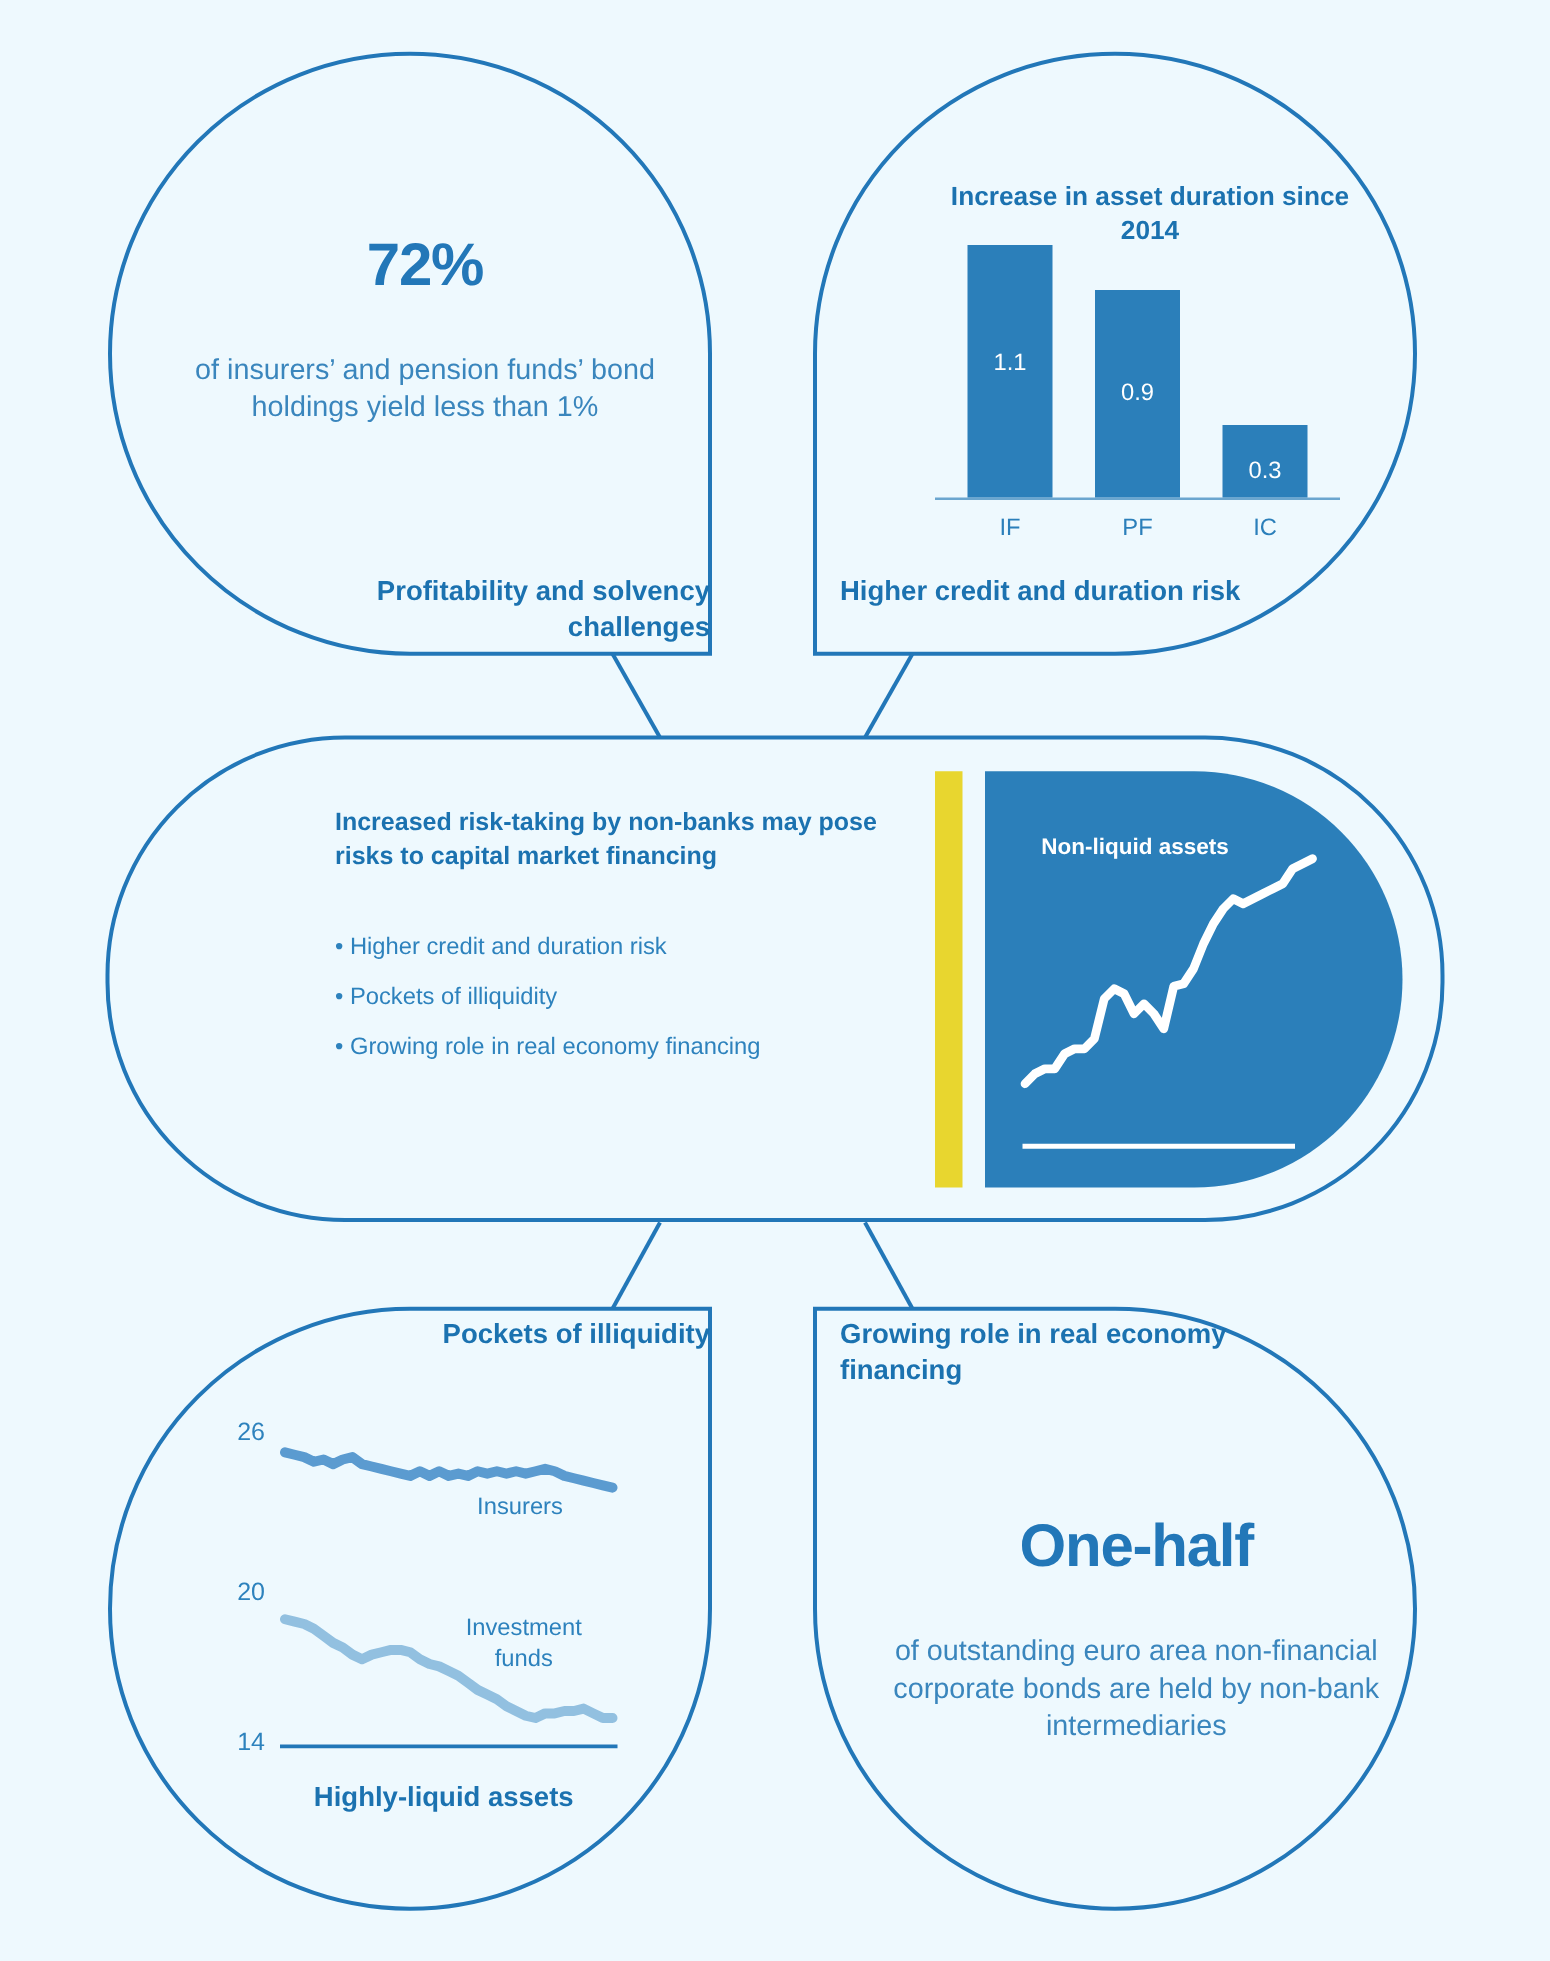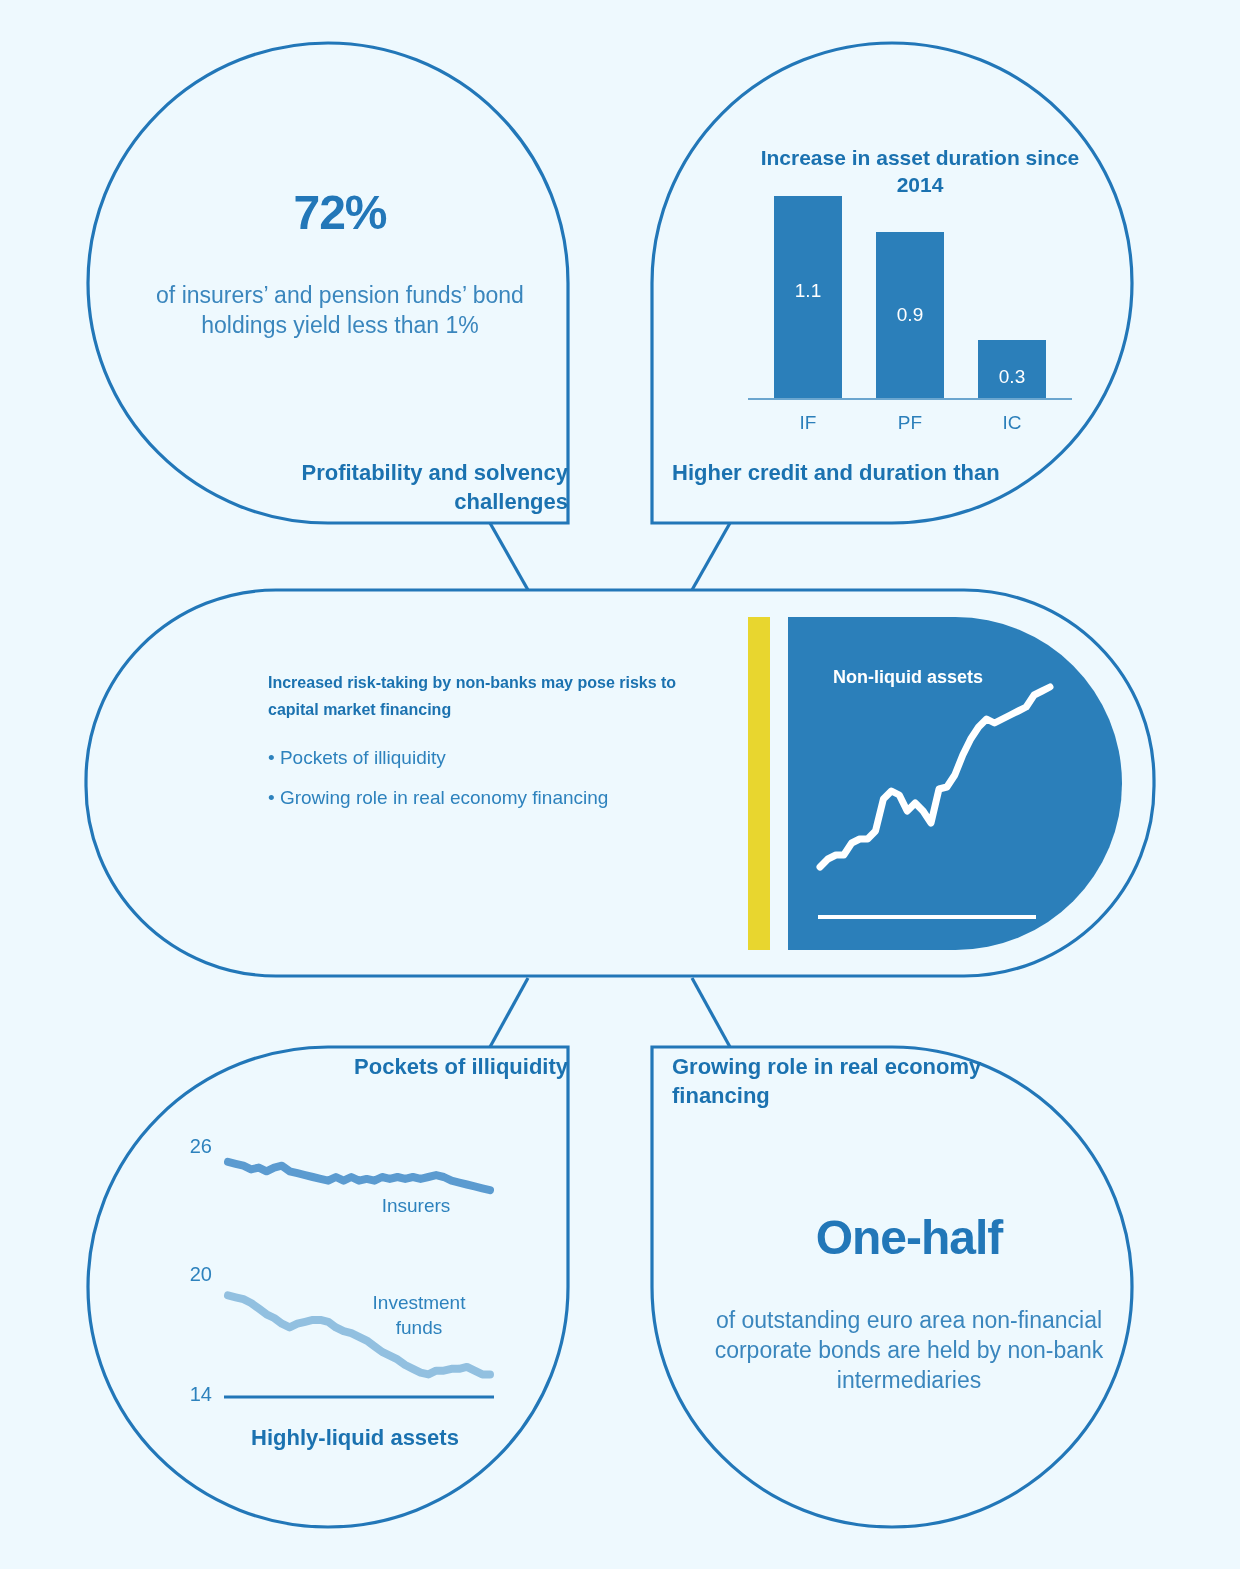--- a/index.html
+++ b/index.html
@@ -107,23 +107,23 @@
     bottom: 36px;
     width: 324px;
     height: 2px;
     background: #6ba6cf;
   }
 
   
   #center-head {
     position: absolute;
     left: 268px;
-    top: 669px;
+    top: 645px;
     width: 450px;
-    font-size: 16px;
+    font-size: 20px;
     font-weight: bold;
     line-height: 27px;
     color: #1b72b0;
   }
   #center-list {
     position: absolute;
     left: 268px;
     top: 738px;
     width: 460px;
   }
@@ -267,24 +267,25 @@
       <div class="bar-cat" style="top:auto;bottom:-36px;">PF</div>
     </div>
 
     <div class="bar-col" style="left:230px;">
       <div class="bar" style="height:58px;"></div>
       <div class="bar-val" style="bottom:10px;">0.3</div>
       <div class="bar-cat" style="top:auto;bottom:-36px;">IC</div>
     </div>
   </div>
 
-  <div class="txt bubble-label" id="tr-label">Higher credit and duration than</div>
+  <div class="txt bubble-label" id="tr-label">Higher credit and duration risk</div>
 
   <div id="center-head">Increased risk-taking by non-banks may pose risks to capital market financing</div>
   <div id="center-list">
+    <div class="li">• Higher credit and duration risk</div>
     <div class="li">• Pockets of illiquidity</div>
     <div class="li">• Growing role in real economy financing</div>
   </div>
 
   <div id="yellow-bar"></div>
 
   <div id="blue-panel">
     <div id="blue-panel-title">Non-liquid assets</div>
     <svg id="blue-panel-chart" viewBox="0 0 334 333" xmlns="http://www.w3.org/2000/svg" preserveAspectRatio="none">
       <polyline id="nla-line" fill="none" stroke="#ffffff" stroke-width="7" stroke-linejoin="round" stroke-linecap="round" points="32.0,250.0 39.9,242.0 47.9,238.0 55.8,238.0 63.7,226.0 71.7,222.0 79.6,222.0 87.5,214.0 95.4,182.0 103.4,174.0 111.3,178.0 119.2,194.0 127.2,186.0 135.1,194.0 143.0,206.0 151.0,172.0 158.9,170.0 166.8,158.0 174.8,138.0 182.7,122.0 190.6,110.0 198.6,102.0 206.5,106.0 214.4,102.0 222.3,98.0 230.3,94.0 238.2,90.0 246.1,78.0 254.1,74.0 262.0,70.0"></polyline>

